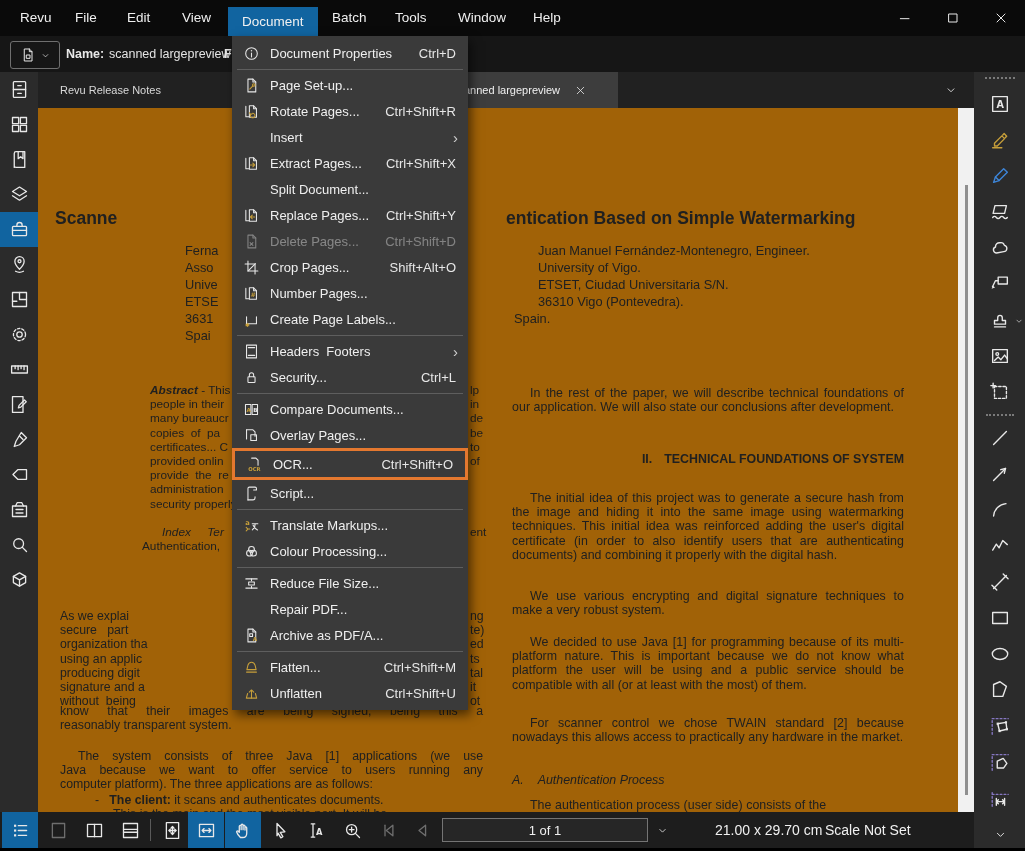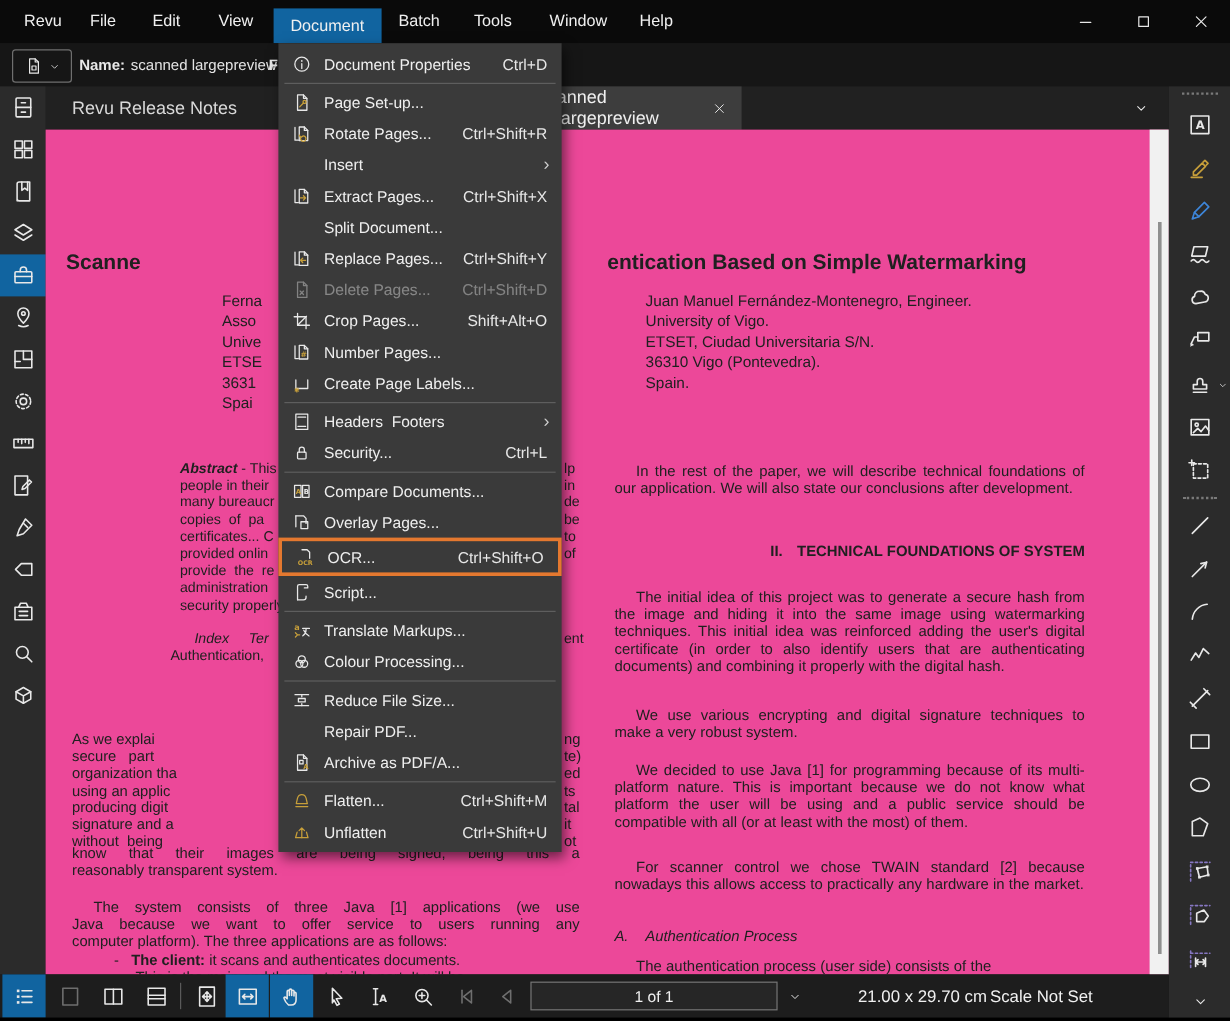--- a/index.html
+++ b/index.html
@@ -22,37 +22,37 @@
   .winctl{position:absolute;top:7px;width:30px;height:22px;display:flex;align-items:center;justify-content:center;}
   
   .namebar{position:absolute;left:0;top:36px;width:1025px;height:36px;background:#161616;}
   .dociconbtn{position:absolute;left:10px;top:5px;width:48px;height:26px;border:1px solid #6f6f6f;border-radius:3px;
               display:flex;align-items:center;justify-content:center;gap:4px;background:transparent;}
   .namelabel{position:absolute;left:66px;top:0;height:36px;line-height:36px;font-size:12.5px;font-weight:bold;}
   .namevalue{position:absolute;left:109px;top:0;height:36px;line-height:36px;font-size:12.5px;color:#e4e4e4;}
   .namefrag{position:absolute;left:224px;top:0;height:36px;line-height:36px;font-size:12.5px;font-weight:bold;}
   
   .tabbar{position:absolute;left:38px;top:72px;width:936px;height:36px;background:#212121;}
-  .tab{position:absolute;top:0;height:36px;display:flex;align-items:center;font-size:15px;color:#d9d9d9;padding:0 12px;box-sizing:border-box;}
+  .tab{position:absolute;top:0;height:36px;display:flex;align-items:center;font-size:11px;color:#d9d9d9;padding:0 12px;box-sizing:border-box;}
   .tab.active{background:#3d3d3d;color:#f0f0f0;}
   .tab .closex{margin-left:14px;display:flex;align-items:center;}
   .tab-overflow{position:absolute;right:12px;top:8px;width:22px;height:20px;display:flex;align-items:center;justify-content:center;}
   
   .lpanel{position:absolute;left:0;top:72px;width:38px;height:740px;background:#2b2b2b;}
   .lbtn{position:relative;width:38px;height:35px;display:flex;align-items:center;justify-content:center;}
   .lbtn.active{background:var(--blue);}
   .rpanel{position:absolute;left:974px;top:72px;width:51px;height:779px;background:#2b2b2b;}
   .rhandle{margin:5px auto 0 auto;width:30px;border-top:2px dotted #7a7a7a;}
   .rbtn{position:relative;width:51px;height:36px;display:flex;align-items:center;justify-content:center;}
   .rsep{height:10px;display:flex;align-items:center;justify-content:center;}
   .rsep div{width:28px;border-top:2px dotted #7a7a7a;}
   .rchevron{position:absolute;left:11px;top:750px;width:30px;height:24px;display:flex;align-items:center;justify-content:center;}
   .stamp-chevron{position:absolute;right:1px;top:14px;}
   
-  .page{position:absolute;left:38px;top:108px;width:936px;height:704px;background:#ec4899;overflow:hidden;}
+  .page{position:absolute;left:38px;top:108px;width:936px;height:704px;background:#a16207;overflow:hidden;}
   .frag{position:absolute;white-space:pre;color:#202020;}
   .title{font-size:17.5px;font-weight:bold;}
   .au{font-size:12.8px;}
   .ab{font-size:11.8px;}
   .bd{font-size:12.3px;}
   .j{width:423px;white-space:normal;text-align:justify;text-align-last:justify;}
   .j2{width:405px;white-space:normal;text-align:justify;text-align-last:justify;}
   .para{position:absolute;left:474px;width:392px;font-size:12.4px;line-height:14.2px;text-align:justify;text-indent:18px;color:#202020;letter-spacing:0.05px;}
   .h2line{position:absolute;left:474px;width:392px;text-align:center;font-weight:bold;font-size:12.4px;color:#202020;}
   .h2line .num{margin-right:12px;}
@@ -255,21 +255,21 @@
       <div class="frag au" style="left: 147px; top: 135px;">Ferna</div>
       <div class="frag au" style="left: 147px; top: 152px;">Asso</div>
       <div class="frag au" style="left: 147px; top: 169px;">Unive</div>
       <div class="frag au" style="left: 147px; top: 186px;">ETSE</div>
       <div class="frag au" style="left: 147px; top: 203px;">3631</div>
       <div class="frag au" style="left: 147px; top: 220px;">Spai</div>
       <div class="frag au" style="left: 500px; top: 135px;">Juan Manuel Fernández-Montenegro, Engineer.</div>
       <div class="frag au" style="left: 500px; top: 152px;">University of Vigo.</div>
       <div class="frag au" style="left: 500px; top: 169px;">ETSET, Ciudad Universitaria S/N.</div>
       <div class="frag au" style="left: 500px; top: 186px;">36310 Vigo (Pontevedra).</div>
-      <div class="frag au" style="left: 500px; top: 203px;">Spain.</div>
+      <div class="frag au" style="left: 476px; top: 203px;">Spain.</div>
       <div class="frag ab" style="left: 112px; top: 275px;"><b><i>Abstract</i></b> - This</div>
       <div class="frag ab" style="left: 112px; top: 289.2px;">people in their</div>
       <div class="frag ab" style="left: 112px; top: 303.4px;">many bureaucr</div>
       <div class="frag ab" style="left: 112px; top: 317.6px;">copies  of  pa</div>
       <div class="frag ab" style="left: 112px; top: 331.8px;">certificates... C</div>
       <div class="frag ab" style="left: 112px; top: 346px;">provided onlin</div>
       <div class="frag ab" style="left: 112px; top: 360.2px;">provide  the  re</div>
       <div class="frag ab" style="left: 112px; top: 374.4px;">administration</div>
       <div class="frag ab" style="left: 112px; top: 388.6px;">security properly</div>
       <div class="frag ab" style="left: 432px; top: 275px;">lp</div>

